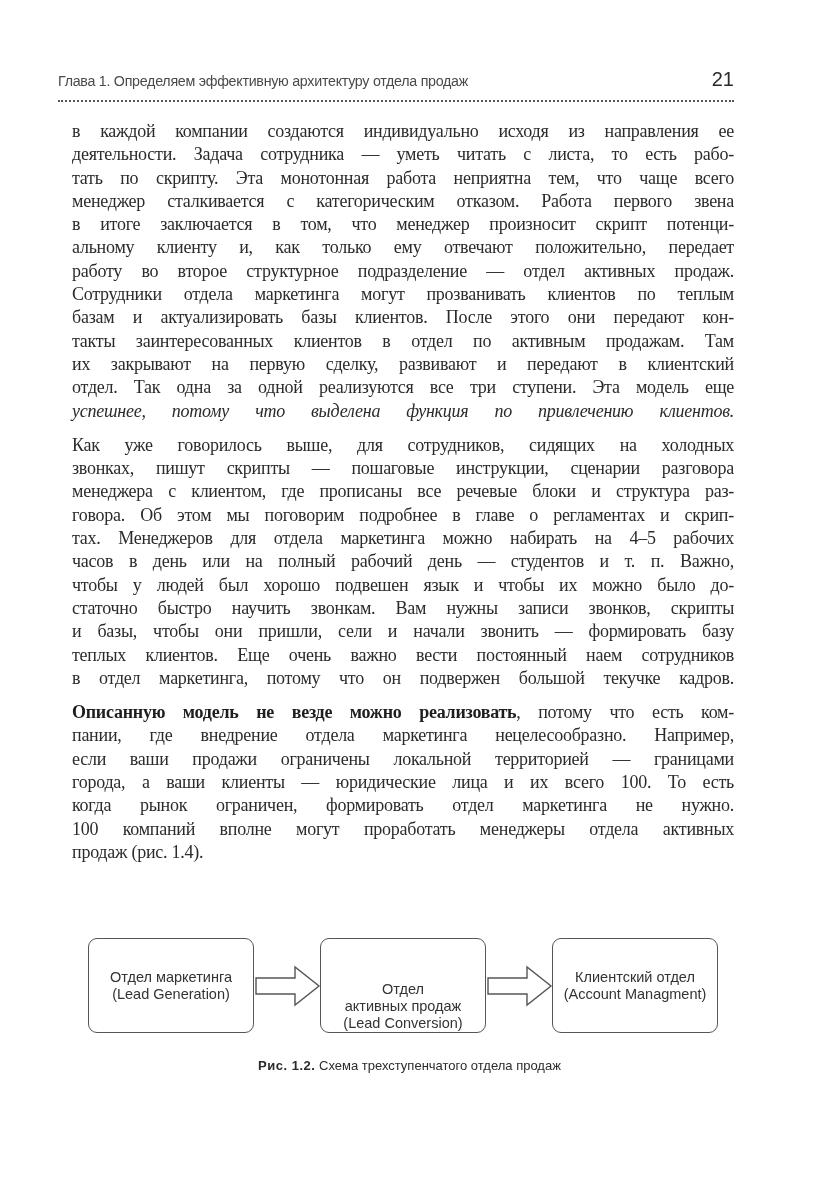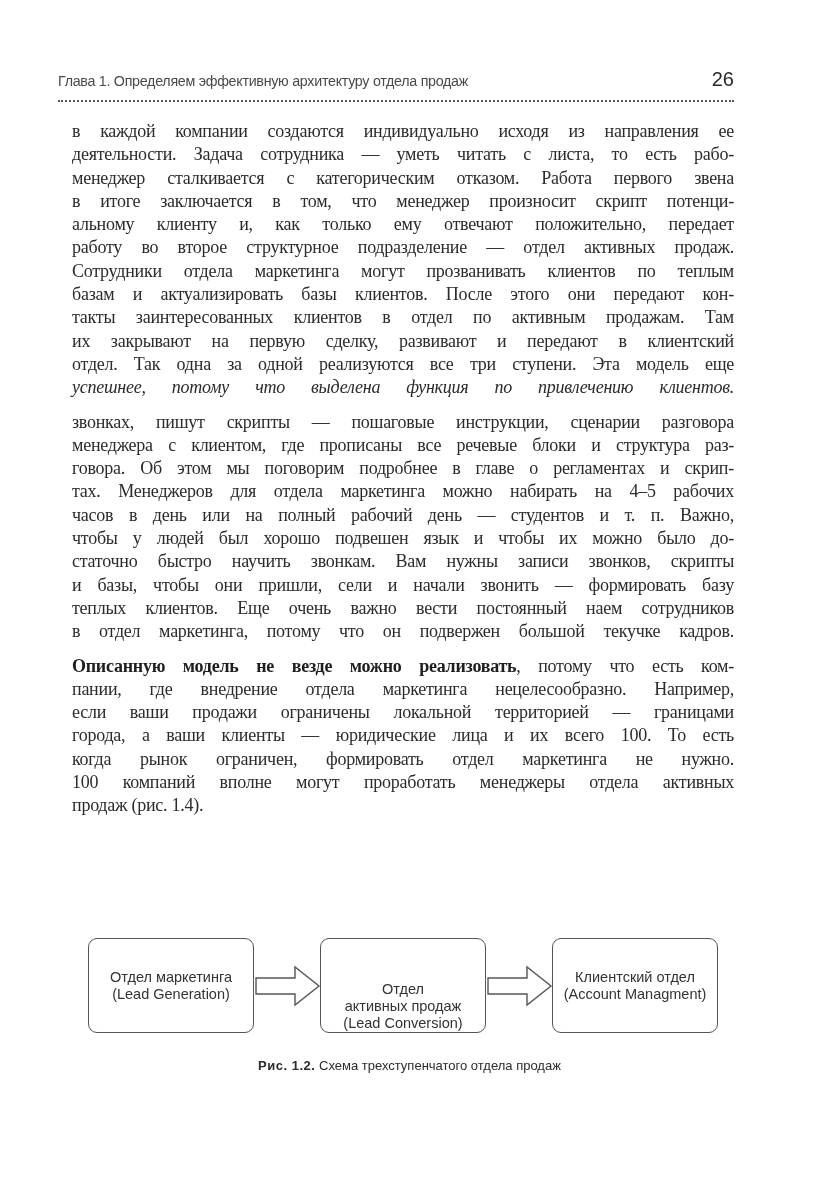--- a/index.html
+++ b/index.html
@@ -48,40 +48,42 @@
     position: absolute; left: 0; top: 1058px; width: 819px; text-align: center;
     font-family: "Liberation Sans", sans-serif; font-size: 13px; color: #2b2b2b;
   }
   .caption .cap-num { font-weight: bold; letter-spacing: 0.5px; }
 </style>
 </head>
 <body>
 
 <div class="header">
   <div class="header-title">Глава 1. Определяем эффективную архитектуру отдела продаж</div>
-  <div class="page-number">26</div>
+  <div class="page-number">21</div>
   <div class="header-rule"></div>
 </div>
 
 <div class="body-text">
   <div class="para">
     <span class="line" style="display: block; width: auto;">в каждой компании создаются индивидуально исходя из направления ее</span>
     <span class="line" style="display: block; width: auto;">деятельности. Задача сотрудника — уметь читать с листа, то есть рабо-</span>
+    <span class="line" style="display: block; width: auto;">тать по скрипту. Эта монотонная работа неприятна тем, что чаще всего</span>
     <span class="line" style="display: block; width: auto;">менеджер сталкивается с категорическим отказом. Работа первого звена</span>
     <span class="line" style="display: block; width: auto;">в итоге заключается в том, что менеджер произносит скрипт потенци-</span>
     <span class="line" style="display: block; width: auto;">альному клиенту и, как только ему отвечают положительно, передает</span>
     <span class="line" style="display: block; width: auto;">работу во второе структурное подразделение — отдел активных продаж.</span>
     <span class="line" style="display: block; width: auto;">Сотрудники отдела маркетинга могут прозванивать клиентов по теплым</span>
     <span class="line" style="display: block; width: auto;">базам и актуализировать базы клиентов. После этого они передают кон-</span>
     <span class="line" style="display: block; width: auto;">такты заинтересованных клиентов в отдел по активным продажам. Там</span>
     <span class="line" style="display: block; width: auto;">их закрывают на первую сделку, развивают и передают в клиентский</span>
     <span class="line" style="display: block; width: auto;">отдел. Так одна за одной реализуются все три ступени. Эта модель еще</span>
     <span class="line" style="display: block; width: auto; font-style: italic;">успешнее, потому что выделена функция по привлечению клиентов.</span>
   </div>
   <div class="para">
+    <span class="line" style="display: block; width: auto;">Как уже говорилось выше, для сотрудников, сидящих на холодных</span>
     <span class="line" style="display: block; width: auto;">звонках, пишут скрипты — пошаговые инструкции, сценарии разговора</span>
     <span class="line" style="display: block; width: auto;">менеджера с клиентом, где прописаны все речевые блоки и структура раз-</span>
     <span class="line" style="display: block; width: auto;">говора. Об этом мы поговорим подробнее в главе о регламентах и скрип-</span>
     <span class="line" style="display: block; width: auto;">тах. Менеджеров для отдела маркетинга можно набирать на 4–5 рабочих</span>
     <span class="line" style="display: block; width: auto;">часов в день или на полный рабочий день — студентов и т. п. Важно,</span>
     <span class="line" style="display: block; width: auto;">чтобы у людей был хорошо подвешен язык и чтобы их можно было до-</span>
     <span class="line" style="display: block; width: auto;">статочно быстро научить звонкам. Вам нужны записи звонков, скрипты</span>
     <span class="line" style="display: block; width: auto;">и базы, чтобы они пришли, сели и начали звонить — формировать базу</span>
     <span class="line" style="display: block; width: auto;">теплых клиентов. Еще очень важно вести постоянный наем сотрудников</span>
     <span class="line" style="display: block; width: auto;">в отдел маркетинга, потому что он подвержен большой текучке кадров.</span>

